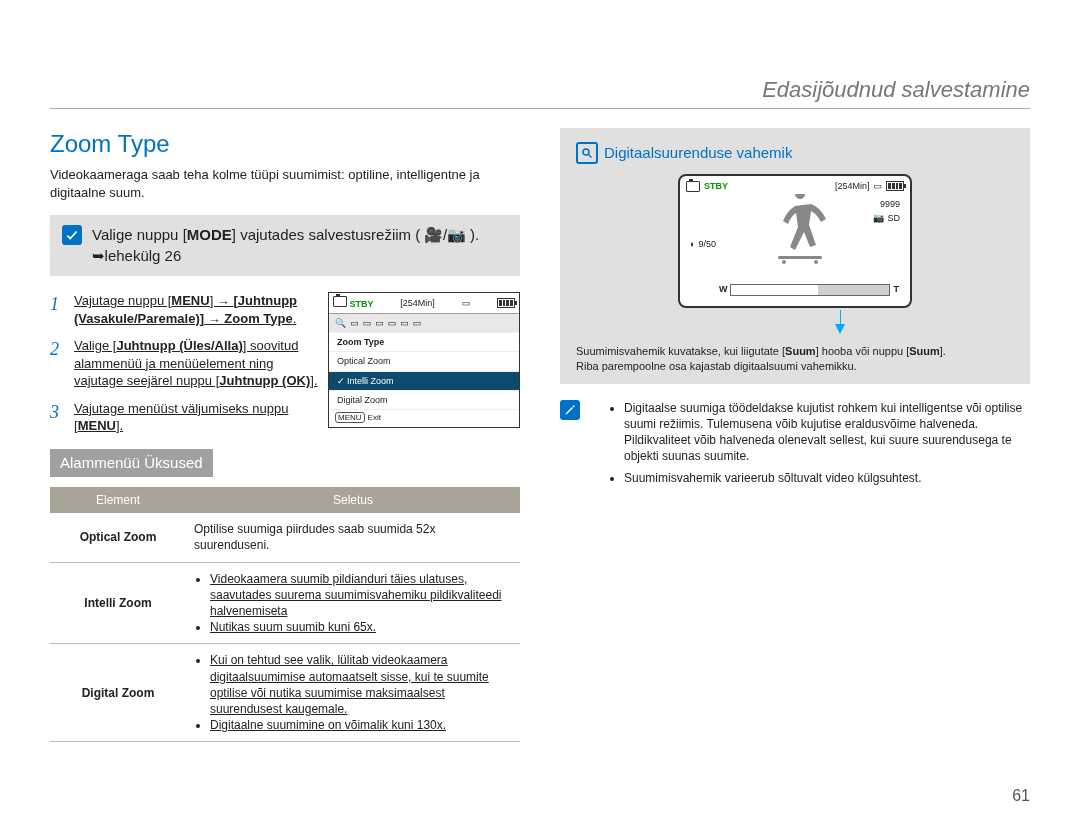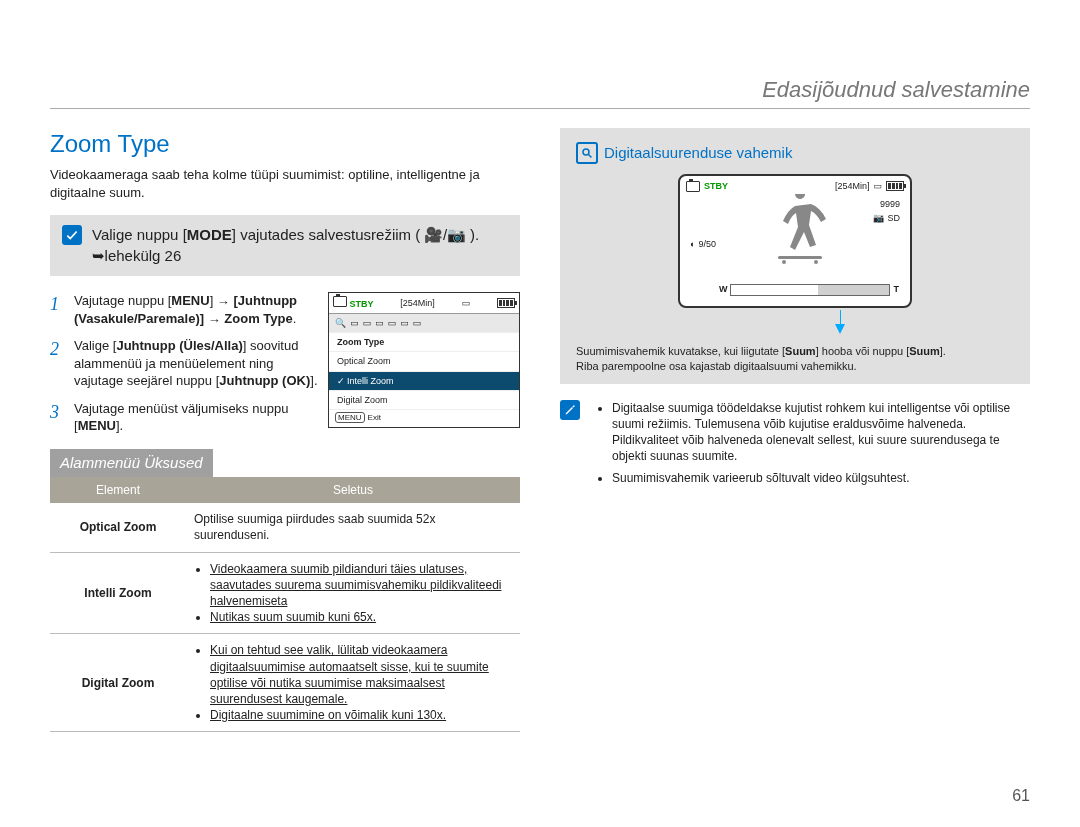--- a/index.html
+++ b/index.html
@@ -88,21 +88,21 @@
     margin-bottom: 10px;
   }
   .stepnum {
     color: #0072c6;
     font-family: Georgia, serif;
     font-style: italic;
     font-size: 18px;
     width: 16px;
     flex: 0 0 16px;
   }
-  .steptext { flex: 1; font-size: 13px; }
+  .steptext { flex: 1; font-size: 13px; text-decoration: underline; }
   .steptext b { font-weight: bold; }
   .menu-screenshot {
     width: 190px;
     float: right;
     border: 1px solid #333;
     margin-left: 8px;
     font-size: 9px;
     background: #fff;
   }
   .menu-head {
@@ -122,21 +122,21 @@
   .menu-body .row.sel { background:#0c4a6e; color:#fff; }
   .menu-foot { padding:3px 6px; font-size:8px; }
   .menu-foot .key { border:1px solid #555; border-radius:3px; padding:0 2px; margin-right:3px;}
 
   .submenu-label {
     display:inline-block;
     background: #a0a0a0;
     color: #fff;
     padding: 4px 10px;
     font-size: 15px;
-    font-style: italic;
+    margin-bottom: 10px;
   }
 
   table.sub {
     width: 100%;
     border-collapse: collapse;
     font-size: 12px;
   }
   table.sub th {
     background: #a8a498;
     color: #fff;
@@ -208,21 +208,21 @@
     border-right:5px solid transparent;
     border-bottom:10px solid #00aaff;
     margin: 0 auto 4px auto;
   }
   .pointer-line { width:1px; height:14px; background:#00aaff; margin:-4px auto 0 auto;}
   .zoom-desc { font-size:11px; margin-top:10px;}
 
   .notes-list {
     margin-top: 16px;
     display:flex;
-    gap:16px;
+    gap:28px;
     font-size:12px;
     align-items:flex-start;
   }
   .notes-list ul { margin:0; padding-left:16px; }
   .notes-list li { margin-bottom:6px; }
 
   .pagenum {
     position:absolute;
     bottom: 20px;
     right: 50px;

